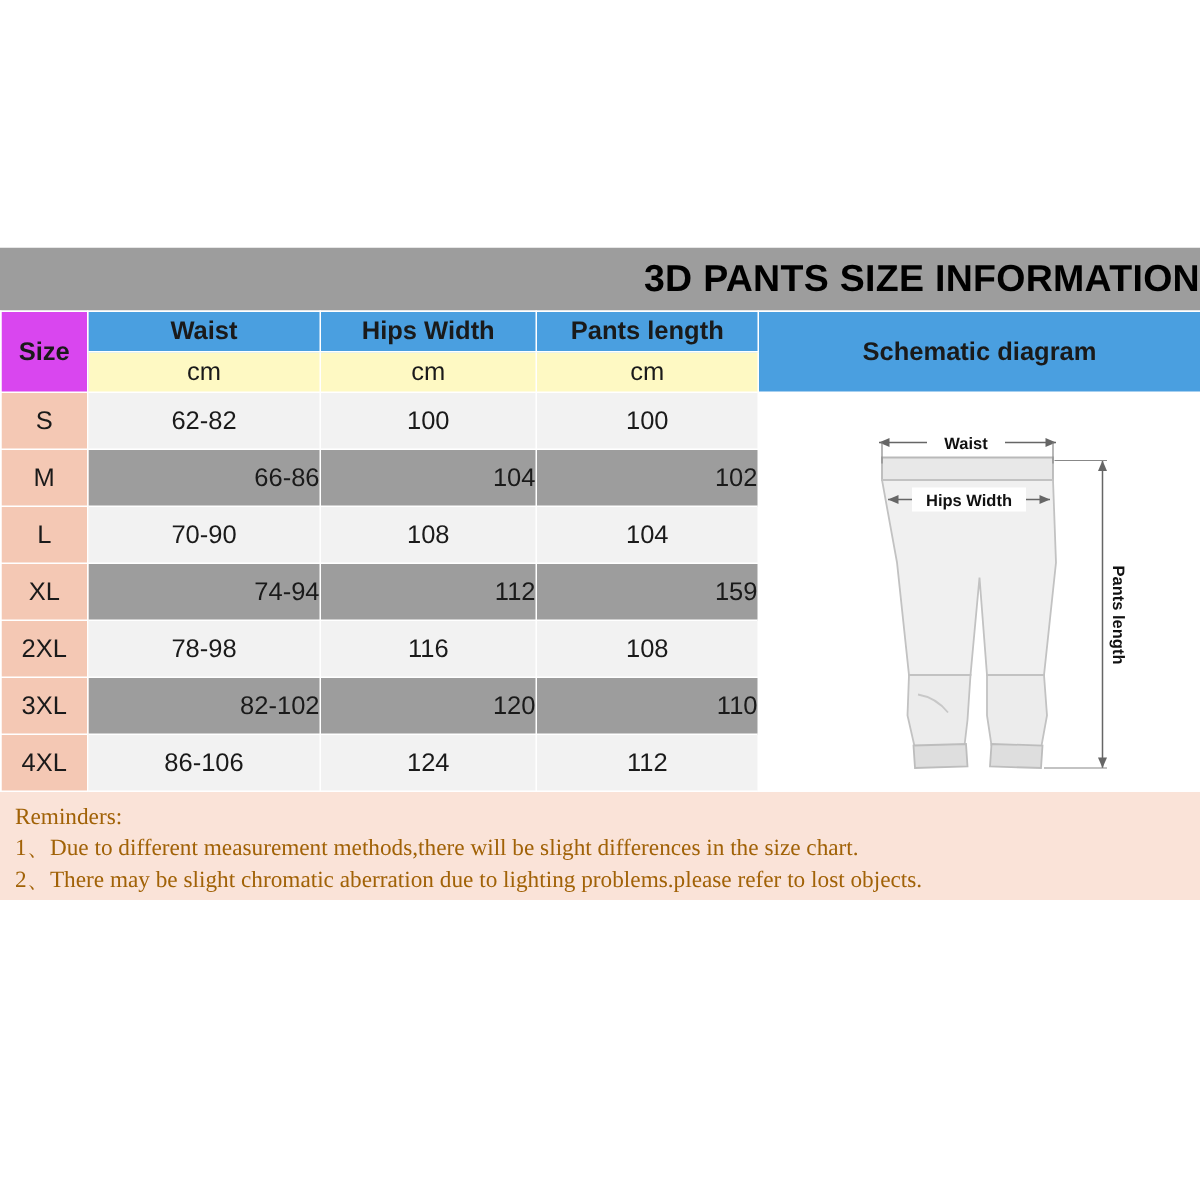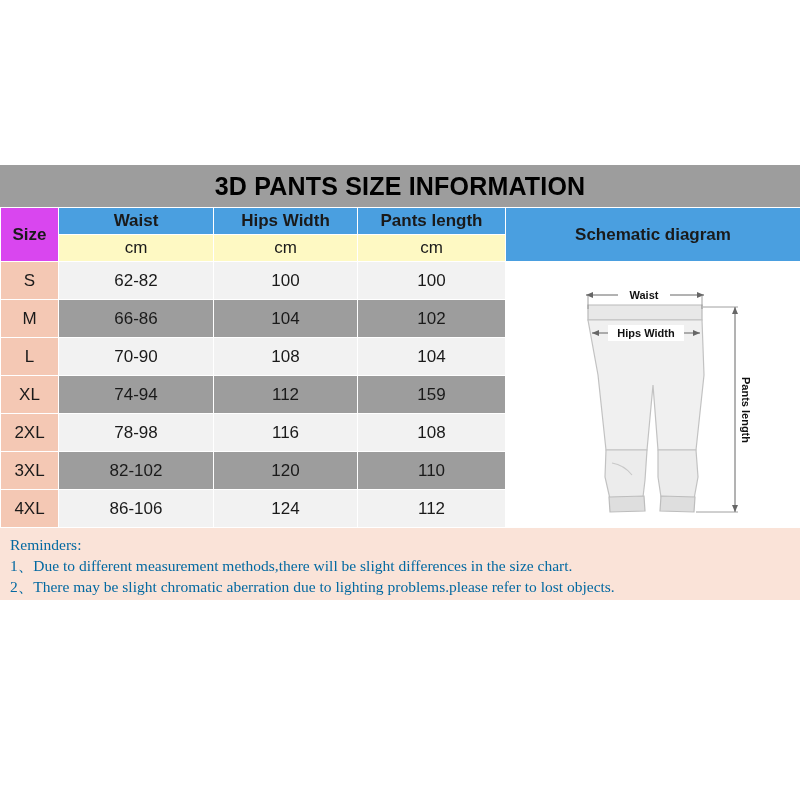--- a/index.html
+++ b/index.html
@@ -20,21 +20,21 @@
     background: #ffffff;
     overflow: hidden;
   }
 
   
   .title-bar {
     height: 42px;
     background: #9d9d9d;
     display: flex;
     align-items: center;
-    justify-content: center;
+    justify-content: flex-end;
   }
   .title-bar .title-text {
     font-size: 25px;
     font-weight: bold;
     color: #000000;
     letter-spacing: 0.2px;
   }
 
   
   table.size-table {
@@ -81,21 +81,21 @@
   .hdr-sch {
     background: #4a9fe0;
     color: #ffffff;
     font-size: 17px;
     font-weight: bold;
     vertical-align: middle;
   }
 
   
   tr.row-even td.data-cell { background: #f2f2f2; }
-  tr.row-odd  td.data-cell { background: #9d9d9d; }
+  tr.row-odd  td.data-cell { background: #9d9d9d; text-align: right; }
   td.size-cell {
     background: #f4c8b4;
     font-size: 19px;
     font-weight: normal;
     color: #111;
   }
   td.data-cell {
     height: 37px;
     font-size: 17px;
     margin-left: 20px;
@@ -108,21 +108,21 @@
   }
 
   
   .reminders {
     background: #fae3d8;
     padding: 6px 10px 8px 10px;
     height: 72px;
     box-sizing: border-box;
   }
   .reminders div {
-    color: #0369a1;
+    color: #a16207;
     font-size: 15.5px;
     line-height: 21px;
     font-family: "Liberation Serif", serif;
   }
 
   .schematic-svg { display: block; }
 </style>
 </head>
 <body>
 

